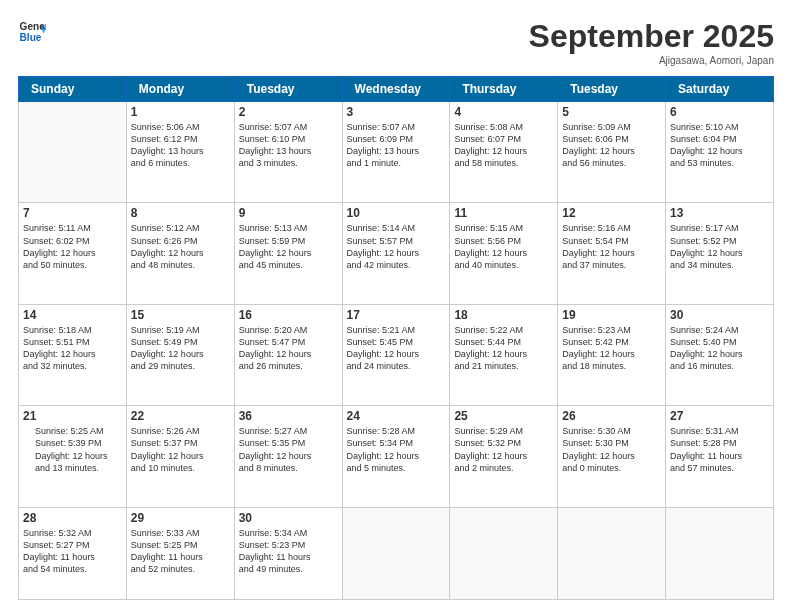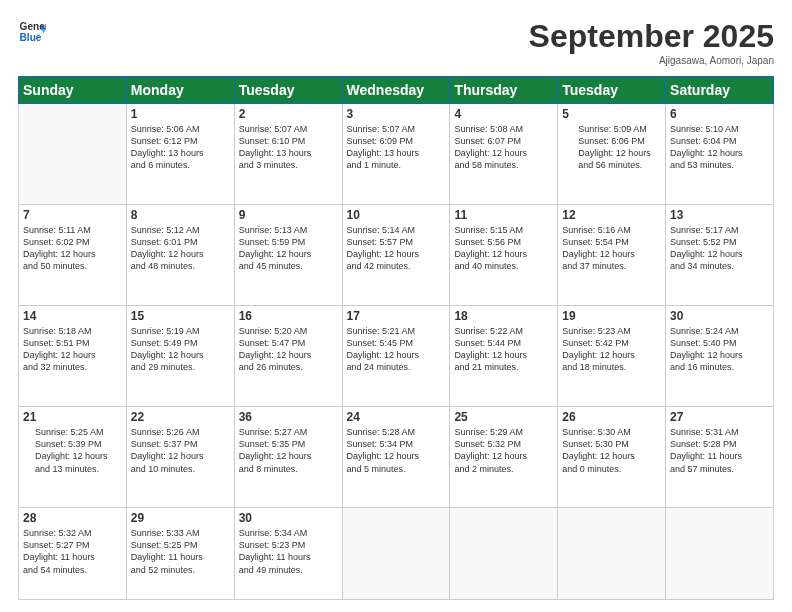--- a/index.html
+++ b/index.html
@@ -46,25 +46,25 @@
       color: #555;
     }
     .calendar {
       flex: 1;
       border: 1px solid #bbb;
       border-collapse: collapse;
       width: 100%;
       table-layout: fixed;
     }
     .calendar th {
-      background-color: #15803d;
+      background-color: #0369a1;
       color: #fff;
-      font-size: 14px;
+      font-size: 12px;
       font-weight: bold;
-      padding: 5px 4px;
+      padding: 5px 12px;
       border: 1px solid #1565c0;
       text-align: left;
     }
     .calendar td {
       border: 1px solid #ccc;
       vertical-align: top;
       padding: 3px 4px;
       font-size: 9.5px;
       color: #333;
       height: 88px;
@@ -141,21 +141,21 @@
           </td>
           <td>
             <span class="day-num">4</span>
             <div class="cell-text" style="white-space: pre-line;">Sunrise: 5:08 AM
 Sunset: 6:07 PM
 Daylight: 12 hours
 and 58 minutes.</div>
           </td>
           <td>
             <span class="day-num">5</span>
-            <div class="cell-text" style="white-space: pre-line; margin-left: 16px;">Sunrise: 5:09 AM
+            <div class="cell-text" style="white-space: pre-line;">Sunrise: 5:09 AM
 Sunset: 6:06 PM
 Daylight: 12 hours
 and 56 minutes.</div>
           </td>
           <td>
             <span class="day-num">6</span>
             <div class="cell-text" style="white-space: pre-line;">Sunrise: 5:10 AM
 Sunset: 6:04 PM
 Daylight: 12 hours
 and 53 minutes.</div>
@@ -165,21 +165,21 @@
           <td>
             <span class="day-num">7</span>
             <div class="cell-text" style="white-space: pre-line;">Sunrise: 5:11 AM
 Sunset: 6:02 PM
 Daylight: 12 hours
 and 50 minutes.</div>
           </td>
           <td>
             <span class="day-num">8</span>
             <div class="cell-text" style="white-space: pre-line;">Sunrise: 5:12 AM
-Sunset: 6:01 PM
+Sunset: 6:26 PM
 Daylight: 12 hours
 and 48 minutes.</div>
           </td>
           <td>
             <span class="day-num">9</span>
             <div class="cell-text" style="white-space: pre-line;">Sunrise: 5:13 AM
 Sunset: 5:59 PM
 Daylight: 12 hours
 and 45 minutes.</div>
           </td>

